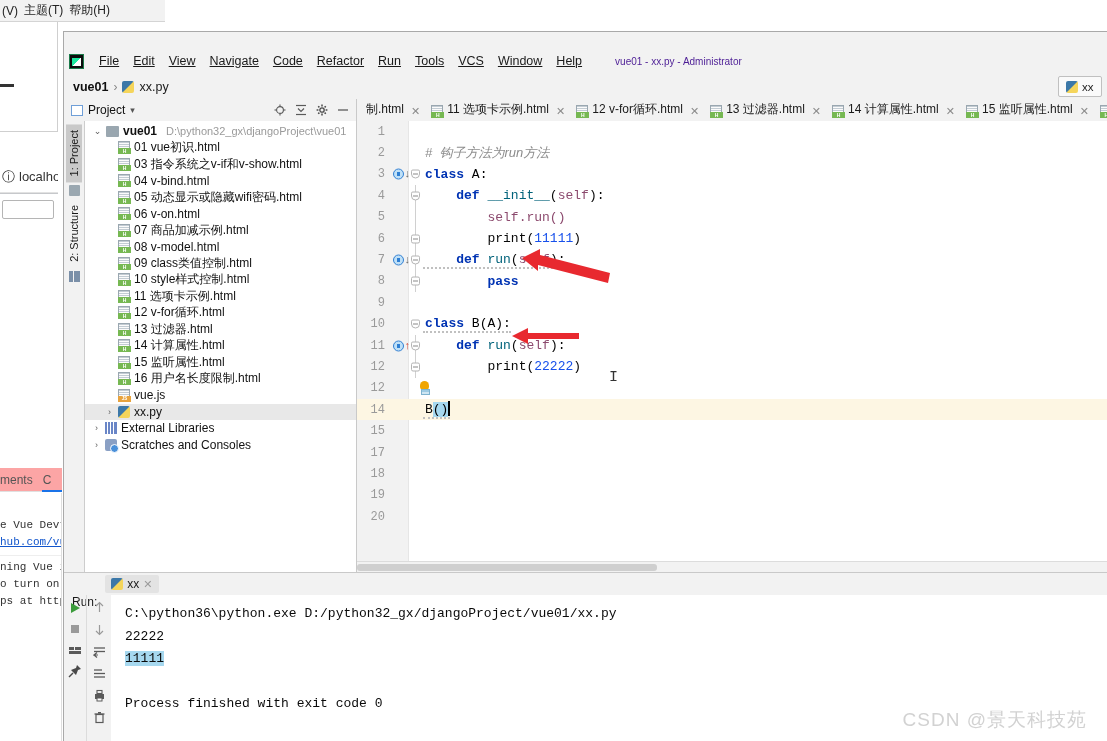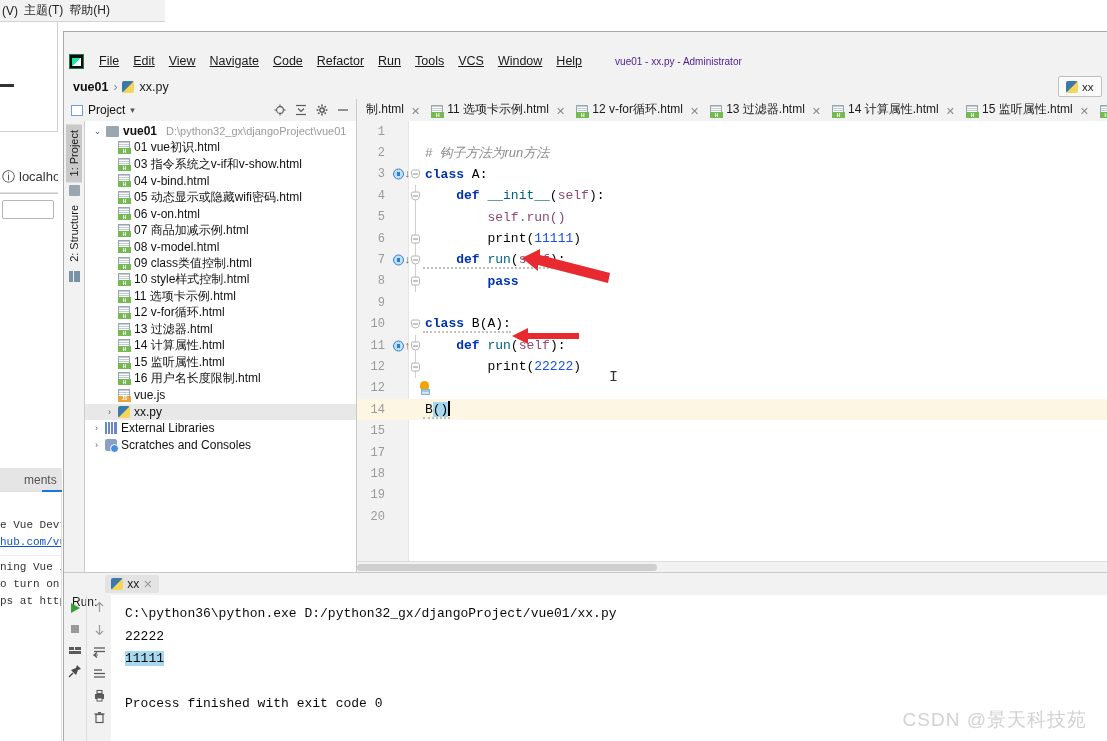--- a/index.html
+++ b/index.html
@@ -38,23 +38,23 @@
     background:#fff; border-bottom:1px solid #e2e2e2;
     display:flex; align-items:center; gap:4px; padding-left:2px;
     font-size:13px; color:#333; white-space:nowrap; overflow:hidden;
   }
   .bg-urlbox {
     position:absolute; left:2px; top:200px; width:52px; height:19px;
     background:#fff; border:1px solid #b5b5b5; border-radius:2px;
   }
   .bg-devtools-tabs {
     position:absolute; left:0; top:468px; width:62px; height:24px;
-    background:#e5e5e5; border-bottom:1px solid #e0e0e0;
+    background:#fca5a5; border-bottom:1px solid #e0e0e0;
     display:flex; align-items:center; gap:10px;
-    font-size:12px; color:#555; white-space:nowrap; overflow:hidden;padding-left:24px;
+    font-size:12px; color:#555; white-space:nowrap; overflow:hidden;
   }
   .bg-devtools-underline { position:absolute; left:42px; top:490px; width:20px; height:2px; background:#1a73e8; }
   .bg-console {
     position:absolute; left:0; top:493px; width:62px; bottom:0;
     background:#fff; border-right:1px solid #dedede;
     font-family:"Liberation Mono", monospace; font-size:11px; color:#333;
     padding-top:24px; line-height:17px; white-space:nowrap; overflow:hidden;
   }
   .bg-console .lnk { color:#1155cc; text-decoration:underline; }
   .bg-console .sep { border-top:1px solid #eee; margin:4px 0 3px; }

